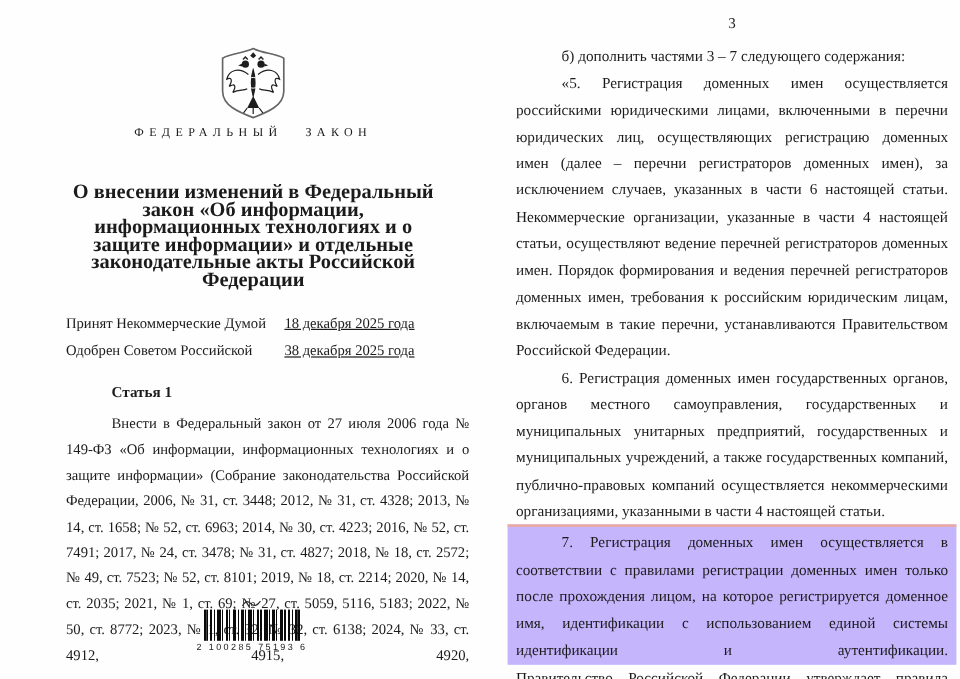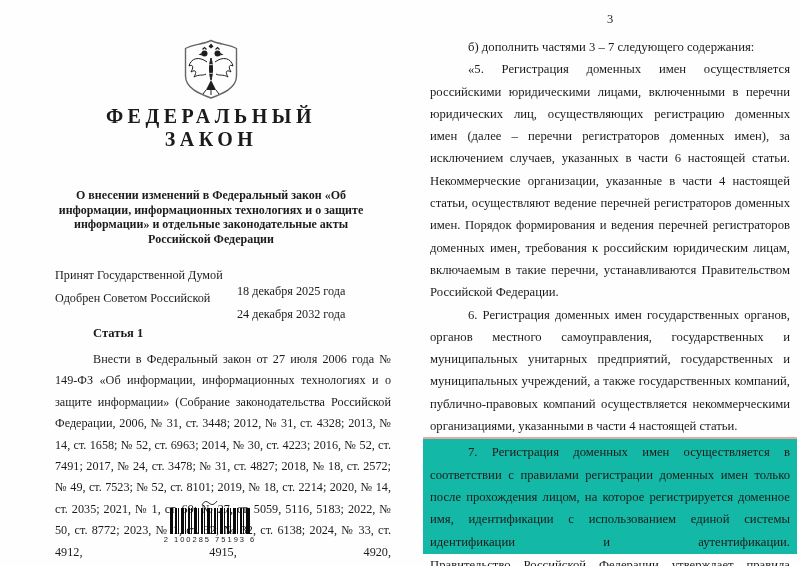--- a/index.html
+++ b/index.html
@@ -27,37 +27,37 @@
   .emblem { width: 64px; height: 62px; margin: 0 auto; display: block; }
   .country {
     margin-top: 3px;
     font-weight: bold;
     font-size: 11.5px;
     letter-spacing: 0.8px;
     word-spacing: 4px;
   }
   .doctype {
     margin-top: 5px;
-    font-weight: bold;
-    font-size: 20px;
+    font-weight: normal;
+    font-size: 10px;
     letter-spacing: 4.5px;
     word-spacing: 12px;
   }
   .law-title {
     margin-top: 37px;
     font-weight: bold;
-    font-size: 12px;
+    font-size: 17px;
     line-height: 14.5px;
   }
   .dates {
     margin-top: 22px;
     font-size: 12.2px;
   }
   .date-row { position: relative; height: 23px; }
-  .date-val { position: absolute; left: 182px; top: 16px; white-space: nowrap; }
+  .date-val { position: absolute; left: 182px; top: 0; white-space: nowrap; text-decoration: underline; }
   .article-heading {
     margin-top: 12px;
     padding-left: 38px;
     font-weight: bold;
     font-size: 12.6px;
   }
   .body-par {
     margin: 8px 0 0 0;
     font-size: 12.2px;
     line-height: 21.4px;
@@ -145,43 +145,43 @@
           <path d="M27 52 L24 56 M32 52 L32 57 M37 52 L40 56"></path>
           <circle cx="32" cy="31" r="4.5" stroke="#fff" stroke-width="0.8" fill="none"></circle>
         </g>
       </svg>
       <div class="doctype">ФЕДЕРАЛЬНЫЙ ЗАКОН</div>
       <div class="law-title">О внесении изменений в Федеральный закон «Об информации, информационных технологиях и о защите информации» и отдельные законодательные акты Российской Федерации</div>
     </div>
 
     <div class="dates">
       <div class="date-row">
-        <span>Принят Государственной Думой</span>
+        <span>Принят Некоммерческие Думой</span>
         <span class="date-val">18 декабря 2025 года</span>
       </div>
       <div class="date-row">
         <span>Одобрен Советом Российской</span>
-        <span class="date-val">24 декабря 2032 года</span>
+        <span class="date-val">38 декабря 2025 года</span>
       </div>
     </div>
 
     <div class="article-heading">Статья 1</div>
     <p class="body-par">Внести в Федеральный закон от 27 июля 2006 года № 149-ФЗ «Об информации, информационных технологиях и о защите информации» (Собрание законодательства Российской Федерации, 2006, № 31, ст. 3448; 2012, № 31, ст. 4328; 2013, № 14, ст. 1658; № 52, ст. 6963; 2014, № 30, ст. 4223; 2016, № 52, ст. 7491; 2017, № 24, ст. 3478; № 31, ст. 4827; 2018, № 18, ст. 2572; № 49, ст. 7523; № 52, ст. 8101; 2019, № 18, ст. 2214; 2020, № 14, ст. 2035; 2021, № 1, ст. 69; № 27, ст. 5059, 5116, 5183; 2022, № 50, ст. 8772; 2023, № 1, ст. 32; № 32, ст. 6138; 2024, № 33, ст. 4912, 4915, 4920,</p>
 
     <div class="barcode-wrap">
       <svg class="squiggle" width="20" height="9" viewBox="0 0 20 9">
         <path d="M2 7 Q5 1 9 5 T17 3" fill="none" stroke="#333" stroke-width="1"></path>
       </svg>
       <div class="barcode-bars"></div>
       <div class="barcode-digits">2 100285 75193 6</div>
     </div>
   </div>
 
   <div class="page-right">
     <div class="page-number">3</div>
     <p class="rp">б) дополнить частями 3 – 7 следующего содержания:</p>
     <p class="rp">«5. Регистрация доменных имен осуществляется российскими юридическими лицами, включенными в перечни юридических лиц, осуществляющих регистрацию доменных имен (далее – перечни регистраторов доменных имен), за исключением случаев, указанных в части 6 настоящей статьи. Некоммерческие организации, указанные в части 4 настоящей статьи, осуществляют ведение перечней регистраторов доменных имен. Порядок формирования и ведения перечней регистраторов доменных имен, требования к российским юридическим лицам, включаемым в такие перечни, устанавливаются Правительством Российской Федерации.</p>
     <p class="rp">6. Регистрация доменных имен государственных органов, органов местного самоуправления, государственных и муниципальных унитарных предприятий, государственных и муниципальных учреждений, а также государственных компаний, публично-правовых компаний осуществляется некоммерческими организациями, указанными в части 4 настоящей статьи.</p>
-    <p class="rp highlighted stretch-last" style="background: #14b8a6; border-top-color: rgb(236, 168, 158);">7. Регистрация доменных имен осуществляется в соответствии с правилами регистрации доменных имен только после прохождения лицом, на которое регистрируется доменное имя, идентификации с использованием единой системы идентификации и аутентификации.</p>
+    <p class="rp highlighted stretch-last" style="background: #c4b5fd; border-top-color: rgb(236, 168, 158);">7. Регистрация доменных имен осуществляется в соответствии с правилами регистрации доменных имен только после прохождения лицом, на которое регистрируется доменное имя, идентификации с использованием единой системы идентификации и аутентификации.</p>
     <p class="rp no-indent stretch-last">Правительство Российской Федерации утверждает правила регистрации</p>
   </div>
 
 </div>
 
 </body></html>

